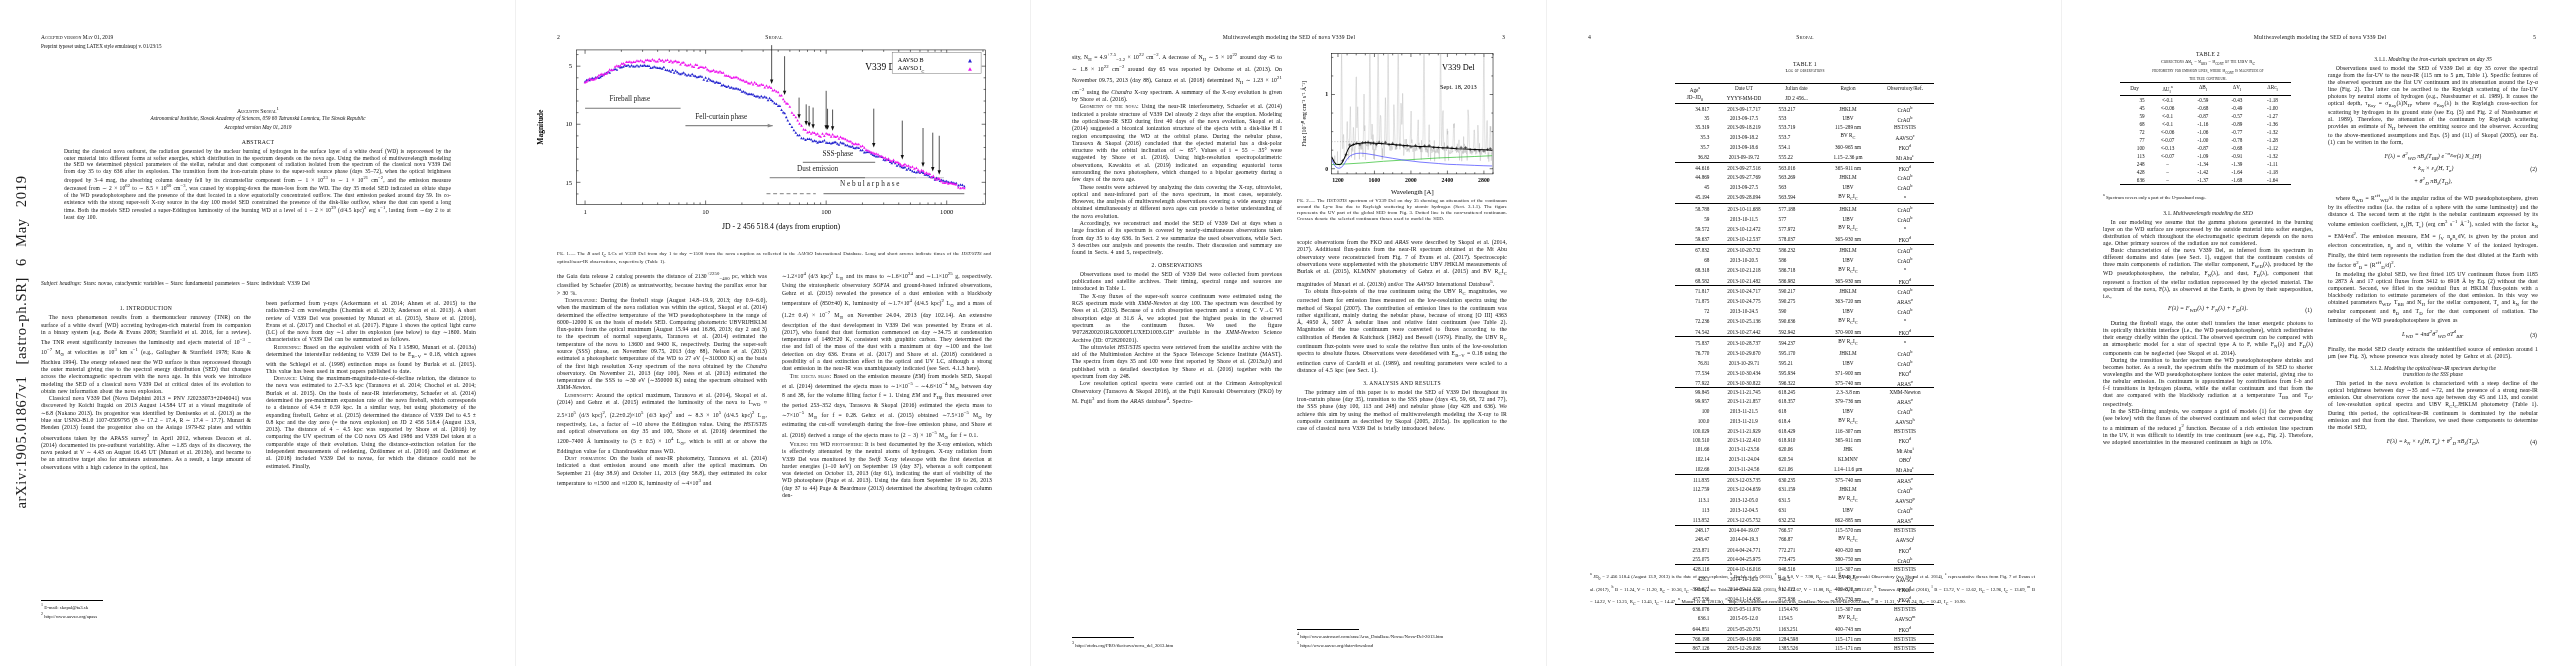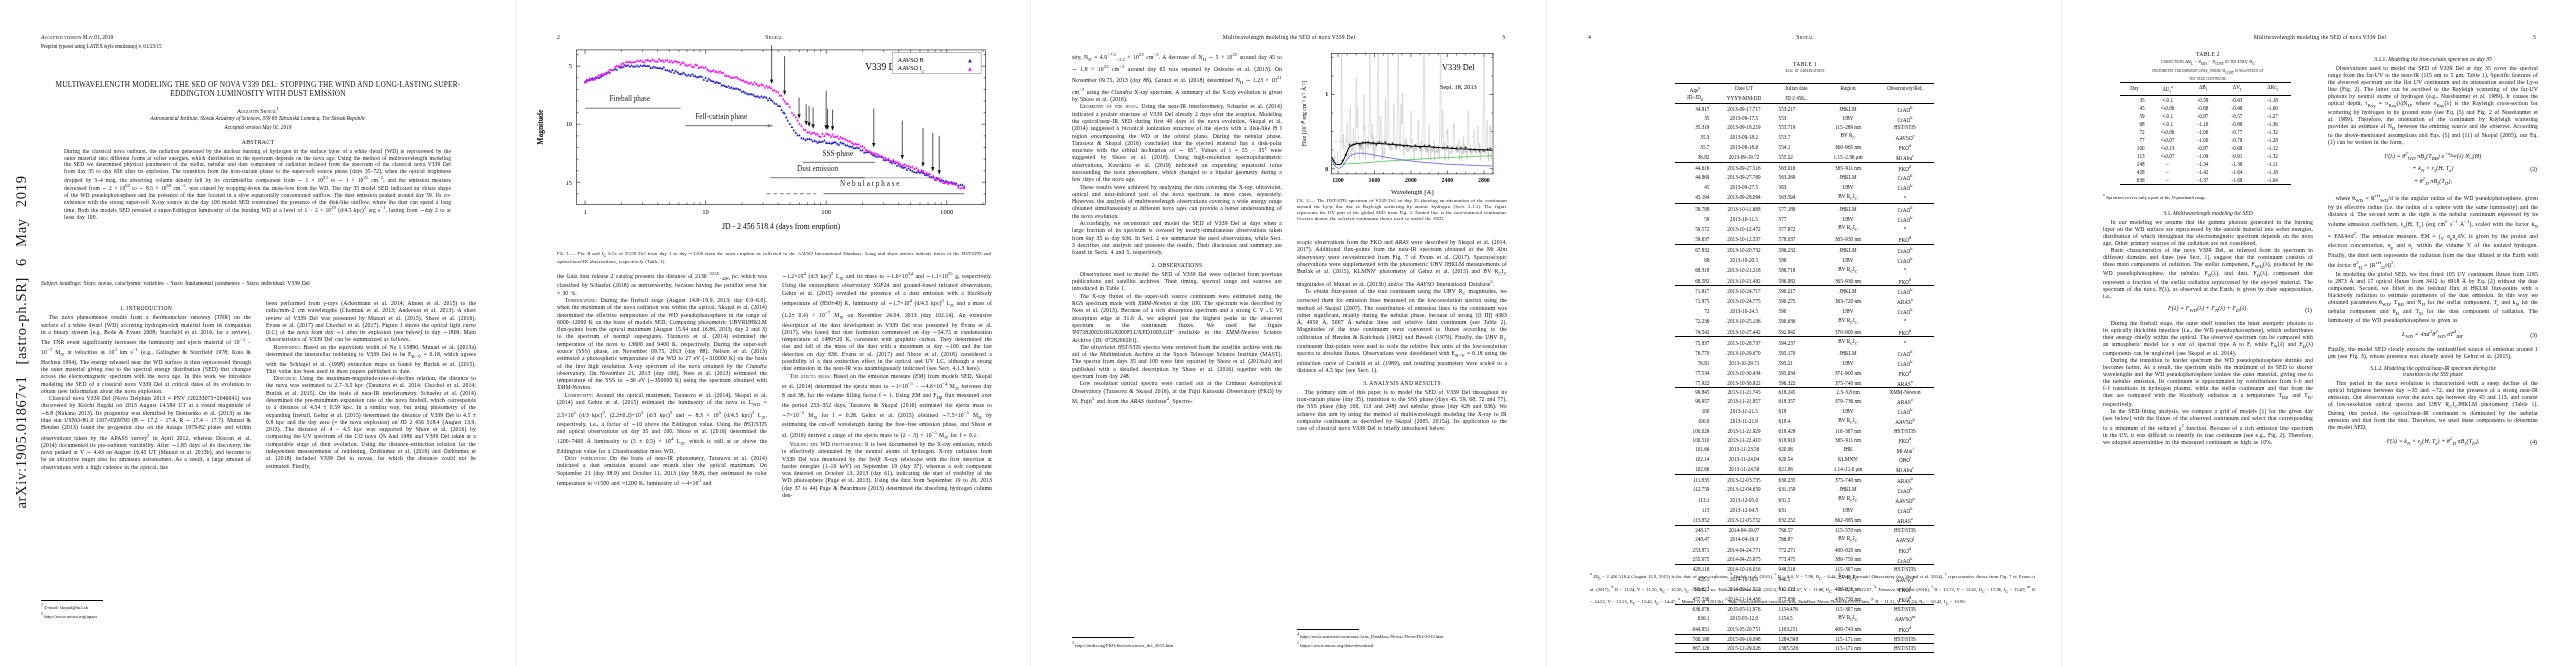--- a/index.html
+++ b/index.html
@@ -54,21 +54,20 @@
 </style>
 </head>
 <body>
 
 <div id="canvas">
 
   <div class="page" style="left:0">
     <div class="arxiv-stamp">arXiv:1905.01867v1  [astro-ph.SR]  6 May 2019</div>
     <div class="abs p1-hline1" style="left:41px;top:34px">Accepted version May 01, 2019</div>
     <div class="abs p1-hline2" style="left:41px;top:43px">Preprint typeset using LATEX style emulateapj v. 01/23/15</div>
-    <div class="abs center p1-title" style="left:41px;top:80px;width:434px">MULTIWAVELENGTH MODELING THE SED OF NOVA V339 DEL: STOPPING THE WIND AND LONG-LASTING SUPER-EDDINGTON LUMINOSITY WITH DUST EMISSION</div>
     <div class="abs center author-line" style="left:41px;top:106px;width:434px">Augustin Skopal<sup>1</sup></div>
     <div class="abs center affil" style="left:41px;top:115px;width:434px">Astronomical Institute, Slovak Academy of Sciences, 059 60 Tatranská Lomnica, The Slovak Republic</div>
     <div class="abs center dateline" style="left:41px;top:124px;width:434px">Accepted version May 01, 2019</div>
     <div class="abs center abstract-head" style="left:41px;top:139px;width:434px">ABSTRACT</div>
     <div class="abs abstract" style="left:64px;top:148px;width:387px">During the classical nova outburst, the radiation generated by the nuclear burning of hydrogen in the surface layer of a white dwarf (WD) is reprocessed by the outer material into different forms at softer energies, which distribution in the spectrum depends on the nova age.  Using the method of multiwavelength modeling the SED we determined physical parameters of the stellar, nebular and dust component of radiation isolated from the spectrum of the classical nova V339 Del from day 35 to day 636 after its explosion.  The transition from the iron-curtain phase to the super-soft source phase (days 35–72), when the optical brightness dropped by 3–4 mag, the absorbing column density fell by its circumstellar component from ∼ 1 × 10<sup>23</sup> to ∼ 1 × 10<sup>21</sup> cm<sup>−2</sup>, and the emission measure decreased from ∼ 2 × 10<sup>62</sup> to ∼ 8.5 × 10<sup>60</sup> cm<sup>−3</sup>, was caused by stopping-down the mass-loss from the WD. The day 35 model SED indicated an oblate shape of the WD pseudophotosphere and the presence of the dust located in a slow equatorially concentrated outflow.  The dust emission peaked around day 59. Its co-existence with the strong super-soft X-ray source in the day 100 model SED constrained the presence of the disk-like outflow, where the dust can spend a long time.  Both the models SED revealed a super-Eddington luminosity of the burning WD at a level of 1 − 2 × 10<sup>39</sup> (d/4.5 kpc)<sup>2</sup> erg s<sup>−1</sup>, lasting from ∼day 2 to at least day 100.</div>
     <div class="abs subject" style="left:41px;top:280px;width:421px;padding-left:50px;text-indent:-50px"><i>Subject headings:</i> Stars: novae, cataclysmic variables – Stars: fundamental parameters – Stars: individual: V339 Del</div>
     <div class="col" style="left:41px;top:300px;height:320px">
         <div class="sec-head">1.  INTRODUCTION</div>
         <p class="par">The nova phenomenon results from a thermonuclear runaway (TNR) on the surface of a white dwarf (WD) accreting hydrogen-rich material from its companion in a binary system (e.g. Bode &amp; Evans 2008; Starrfield et al. 2016,  for a review).  The TNR event significantly increases the luminosity and ejects material of 10<sup>−3</sup> − 10<sup>−7</sup> M<sub>⊙</sub> at velocities ≳ 10<sup>3</sup> km s<sup>−1</sup> (e.g., Gallagher &amp; Starrfield  1978;  Kato &amp; Hachisu  1994). The energy released near the WD surface is thus reprocessed through the outer material giving rise to the spectral energy distribution (SED) that changes across the electromagnetic spectrum with the nova age. In this work we introduce modeling the SED of a classical nova V339 Del at critical dates of its evolution to obtain new information about the nova explosion.</p>
         <p class="par">Classical nova V339 Del (Nova Delphini 2013 = PNV J20233073+2046041) was discovered by Koichi Itagaki on 2013 August 14.584 UT at a visual magnitude of ∼6.8 (Nakano 2013).   Its progenitor was identified by Denisenko et al. (2013) as the blue star USNO-B1.0 1107-0509795 (B ∼ 17.2 − 17.4,  R ∼ 17.4 − 17.7).  Munari &amp; Henden (2013) found the progenitor also on the Asiago 1979-82 plates and within observations taken by the APASS survey<sup>2</sup> in April 2012, whereas Deacon et al. (2014) documented its pre-outburst variability.   After ∼1.85 days of its discovery, the nova peaked at V ∼ 4.43 on August 16.45 UT (Munari et al. 2013b), and became to be an attractive target also for amateurs astronomers.  As a result, a large amount of observations with a high cadence in the optical, has</p>

